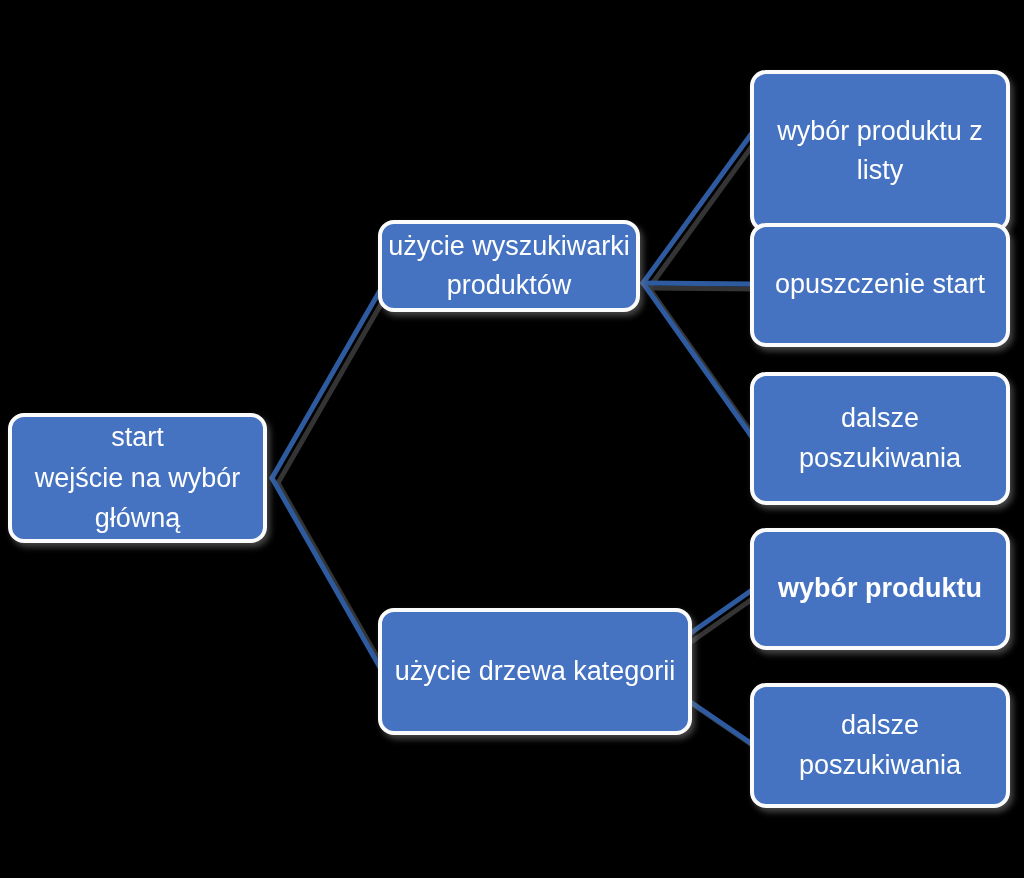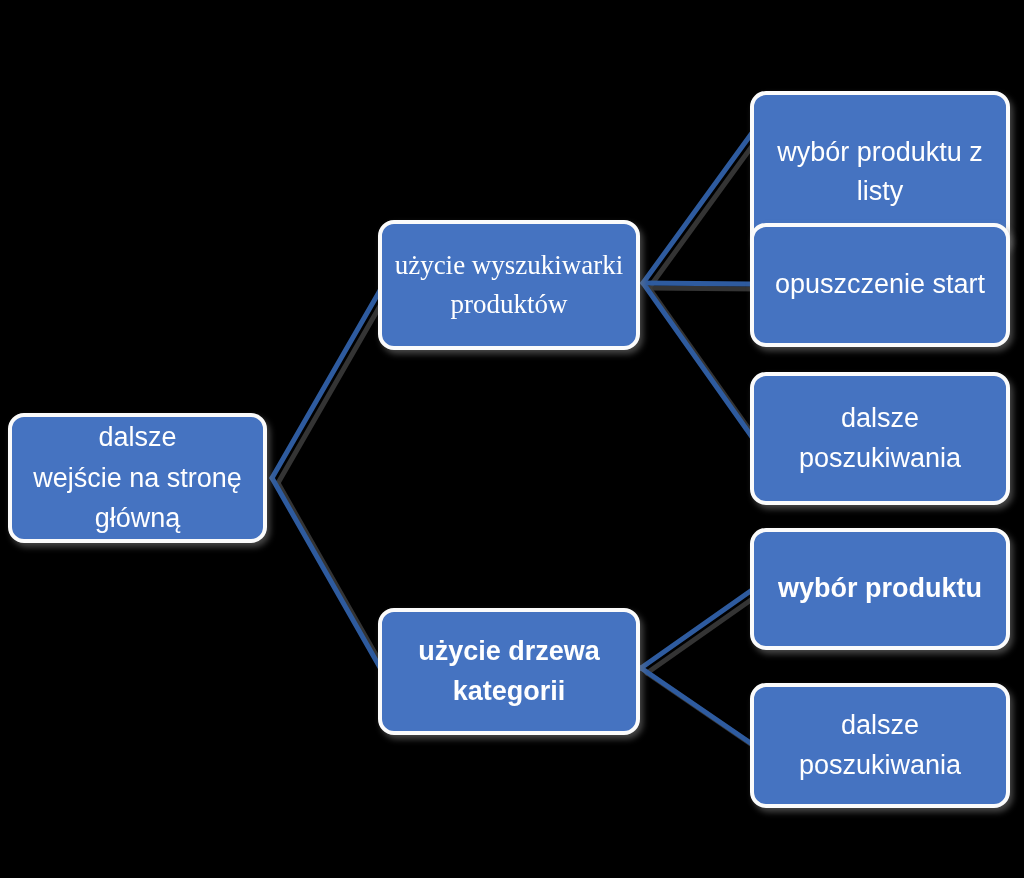--- a/index.html
+++ b/index.html
@@ -50,23 +50,23 @@
     justify-content: center;
     text-align: center;
     font-size: 27px;
     line-height: 1.45;
     padding: 0 6px;
   }
   .node .label { display: block; }
   .node .sublabel { display: block; margin-top: 2px; }
 
   .n-start  { left: 8px;   top: 413px; width: 259px; height: 130px; }
-  .n-search { left: 378px; top: 220px; width: 262px; height: 130px; font-family: Liberation Serif, serif; }
-  .n-tree   { left: 378px; top: 608px; width: 262px; height: 127px; font-weight: bold; }
-  .n-r1     { left: 750px; top: 70px;  width: 260px; height: 162px; margin-top: 21px; }
+  .n-search { left: 378px; top: 220px; width: 262px; height: 92px; }
+  .n-tree   { left: 378px; top: 608px; width: 314px; height: 127px; }
+  .n-r1     { left: 750px; top: 70px;  width: 260px; height: 162px; }
   .n-r2     { left: 750px; top: 223px; width: 260px; height: 124px; }
   .n-r3     { left: 750px; top: 372px; width: 260px; height: 133px; }
   .n-r4     { left: 750px; top: 528px; width: 260px; height: 122px; font-weight: bold; }
   .n-r5     { left: 750px; top: 683px; width: 260px; height: 125px; }
 </style>
 </head>
 <body>
 
 <div class="stage">
 
@@ -95,22 +95,22 @@
       <line class="shadow" x1="647" y1="673" x2="758" y2="595"></line>
       <line class="main" x1="641" y1="668" x2="752" y2="590"></line>
     </g>
     <g>
       <line class="shadow" x1="647" y1="673" x2="758" y2="749"></line>
       <line class="main" x1="641" y1="668" x2="752" y2="744"></line>
     </g>
   </svg>
 
   <div class="node n-start">
-    <span class="label">dalsze</span>
-    <span class="sublabel">wejście na stronę główną</span>
+    <span class="label">start</span>
+    <span class="sublabel">wejście na wybór główną</span>
   </div>
 
   <div class="node n-search">
     <span class="label">użycie wyszukiwarki produktów</span>
   </div>
 
   <div class="node n-tree">
     <span class="label">użycie drzewa kategorii</span>
   </div>
 

